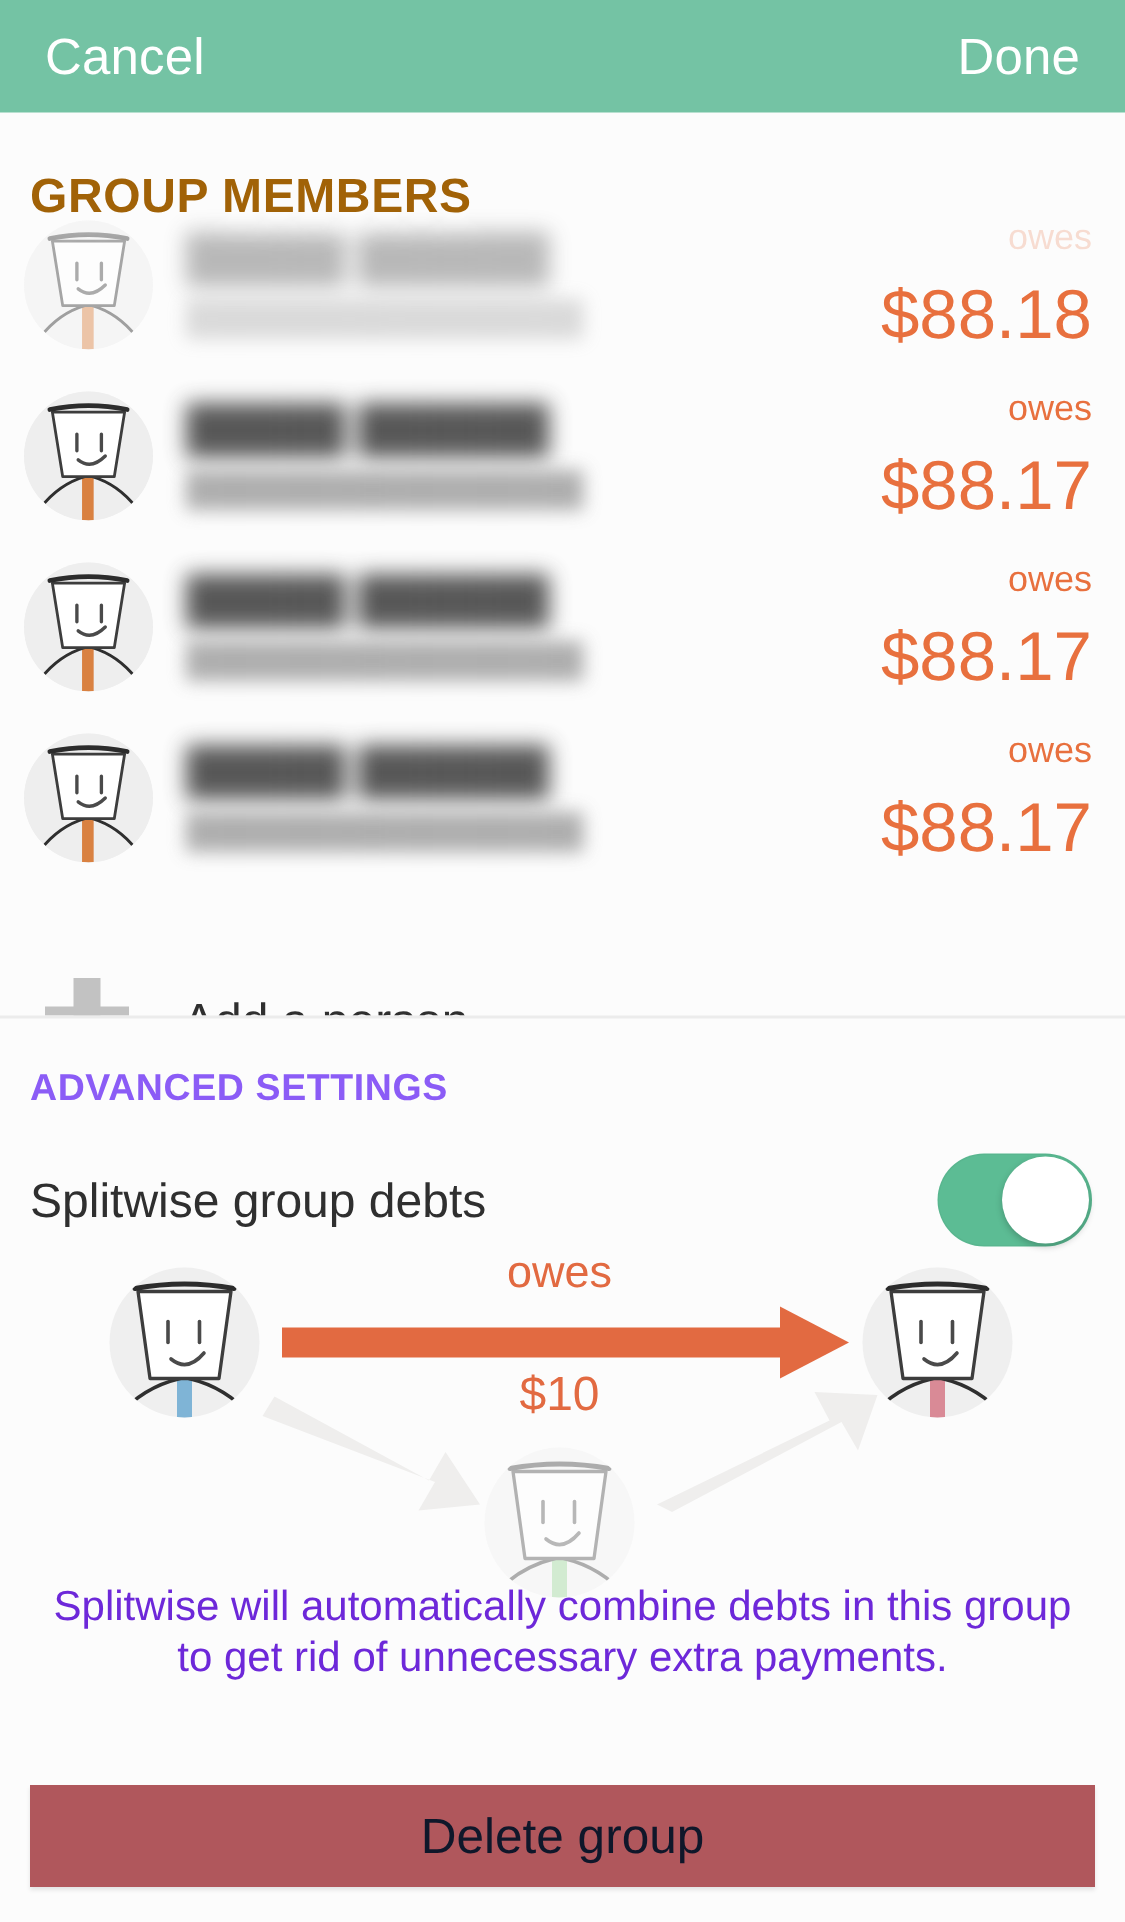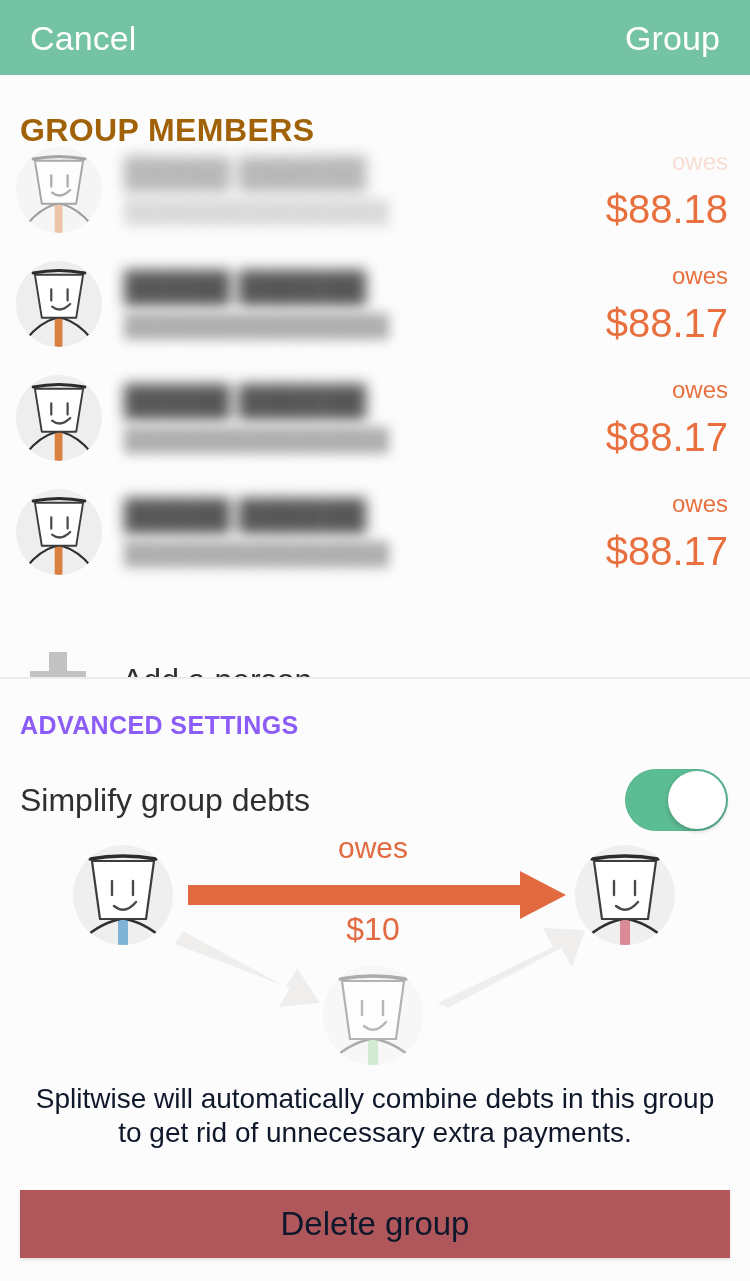--- a/index.html
+++ b/index.html
@@ -59,21 +59,21 @@
   }
   .member-email {
     font-size: 22px; color: #9a9a9a; margin-top: 9px; line-height: 1.15;
     filter: blur(6px); opacity: .8;
   }
   .amount-col {
     text-align: right; margin-right: 22px; flex: 0 0 auto;
     display: flex; flex-direction: column; align-items: flex-end;
   }
   .amount-label { font-size: 24px; color: #e8703e; line-height: 1.05; }
-  .amount-value { font-size: 40px; color: #e8703e; line-height: 1.1; margin-top: 13px; }
+  .amount-value { font-size: 46px; color: #e8703e; line-height: 1.1; margin-top: 13px; }
 
   .row-faded .member-name, .row-faded .member-email { opacity: .35; }
   .row-faded .amount-label { opacity: .22; }
   .row-faded .avatar { opacity: .45; }
 
   
   .add-row {
     position: absolute; left: 0; top: 555px; width: 750px; height: 100px;
     display: flex; align-items: center;
   }
@@ -117,42 +117,42 @@
     width: 58px; height: 58px; border-radius: 50%;
     background: #ffffff;
     box-shadow: 0 2px 5px rgba(0,0,0,.22);
   }
 
   
   .diagram { position: absolute; left: 0; top: 825px; width: 750px; height: 250px; }
   .diagram svg { display: block; }
 
   .note {
-    position: absolute; left: 22px; top: 1082px; width: 706px;
-    text-align: center; font-size: 28px; color: #0f172a; line-height: 1.2;
+    position: absolute; left: 22px; top: 1054px; width: 706px;
+    text-align: center; font-size: 28px; color: #6d28d9; line-height: 1.2;
   }
 
   .delete-btn {
     position: absolute; left: 20px; top: 1190px;
     width: 710px; height: 68px;
     background: #b0575c; border: none;
     color: #0f172a; font-size: 33px;
     font-family: "Liberation Sans", sans-serif;
     cursor: pointer;
     box-shadow: 0 2px 3px rgba(0,0,0,.10);
   }
 </style>
 </head>
 <body>
 
 <div class="screen">
 
   <div class="navbar">
     <button class="nav-btn">Cancel</button>
-    <button class="nav-btn">Group</button>
+    <button class="nav-btn">Done</button>
   </div>
 
   <div class="members-section">
 
     <div id="member-rows">
         <div class="member-row row-faded" style="top: 58px;">
           <svg class="avatar" viewBox="0 0 100 100">
             <circle cx="50" cy="50" r="50" fill="#eeeeee"></circle>
             <clipPath id="mclip0">
               <circle cx="50" cy="50" r="50"></circle>
@@ -264,21 +264,21 @@
       <div class="add-label">Add a person</div>
     </div>
   </div>
 
   <div class="divider" style="top:677px;"></div>
 
   <div class="advanced-section">
     <div class="adv-title">ADVANCED SETTINGS</div>
 
     <div class="simplify-row">
-      <div class="simplify-label">Simplify group debts</div>
+      <div class="simplify-label">Splitwise group debts</div>
       <div class="toggle">
         <div class="knob"></div>
       </div>
     </div>
   </div>
 
   <div class="diagram">
     <svg width="750" height="250" viewBox="0 0 750 250" xmlns="http://www.w3.org/2000/svg">
       <defs>
 

